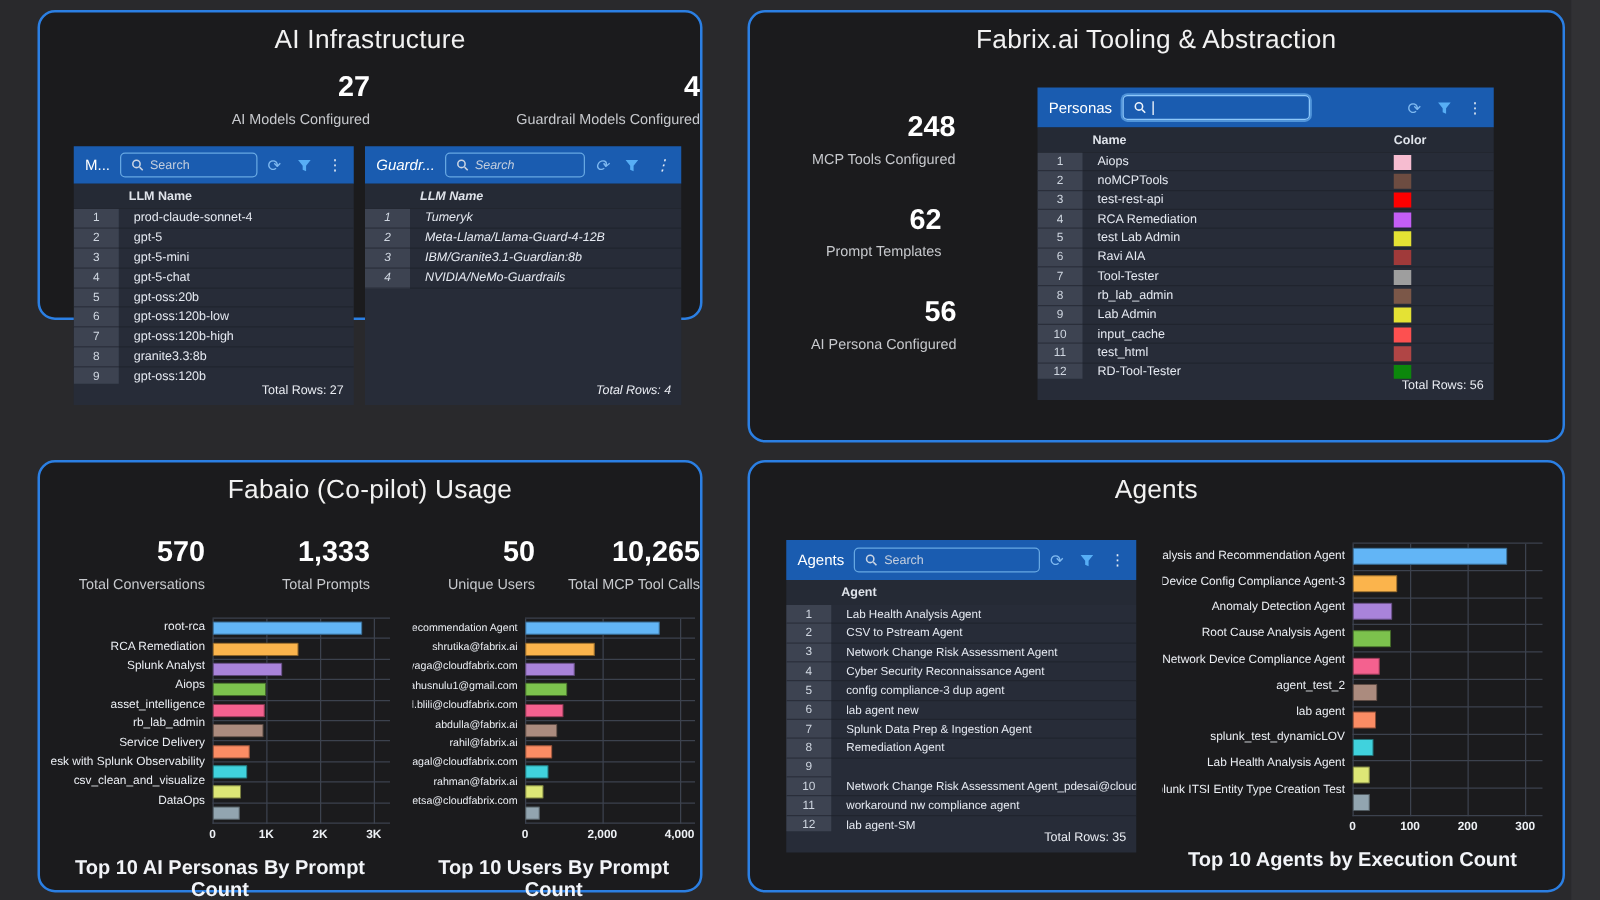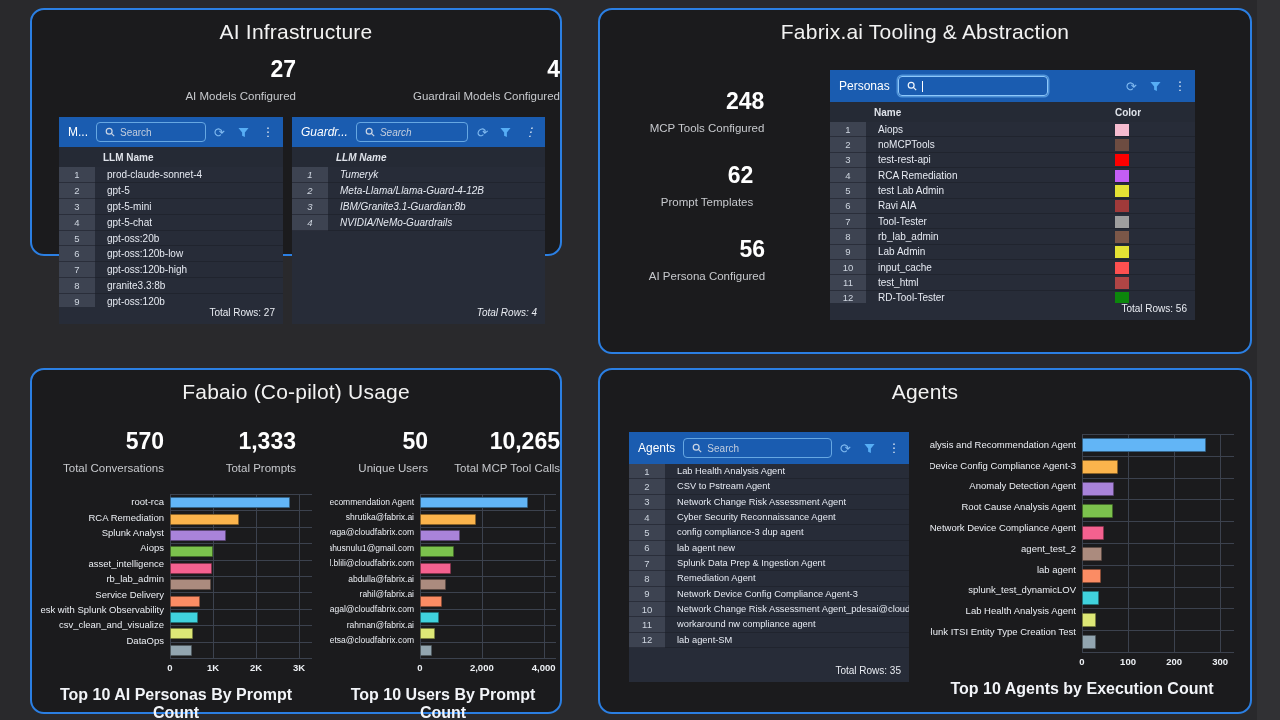--- a/index.html
+++ b/index.html
@@ -461,20 +461,23 @@
           <span class="t-ph">Search</span>
         </div>
         <div class="t-icons">
           <span class="t-refresh">⟳</span>
           <svg width="11" height="11" viewBox="0 0 12 12">
               <path d="M0.5 1h11L7.5 6v5L4.5 9.5V6z" fill="#57aef5"></path>
             </svg>
           <span class="t-kebab">⋮</span>
         </div>
       </div>
+      <div class="t-colhead">
+        <span>Agent</span>
+      </div>
       <div class="t-main">
         <div class="t-body">
             <div class="t-row">
               <div class="t-num">1</div>
               <div class="t-cell">Lab Health Analysis Agent</div>
             </div>
             <div class="t-row">
               <div class="t-num">2</div>
               <div class="t-cell">CSV to Pstream Agent</div>
             </div>
@@ -497,21 +500,20 @@
             <div class="t-row">
               <div class="t-num">7</div>
               <div class="t-cell">Splunk Data Prep &amp; Ingestion Agent</div>
             </div>
             <div class="t-row">
               <div class="t-num">8</div>
               <div class="t-cell">Remediation Agent</div>
             </div>
             <div class="t-row">
               <div class="t-num">9</div>
-              <div class="t-cell">Network Device Config Compliance Agent-3</div>
             </div>
             <div class="t-row">
               <div class="t-num">10</div>
               <div class="t-cell">Network Change Risk Assessment Agent_pdesai@cloudfabrix.com</div>
             </div>
             <div class="t-row">
               <div class="t-num">11</div>
               <div class="t-cell">workaround nw compliance agent</div>
             </div>
             <div class="t-row">

